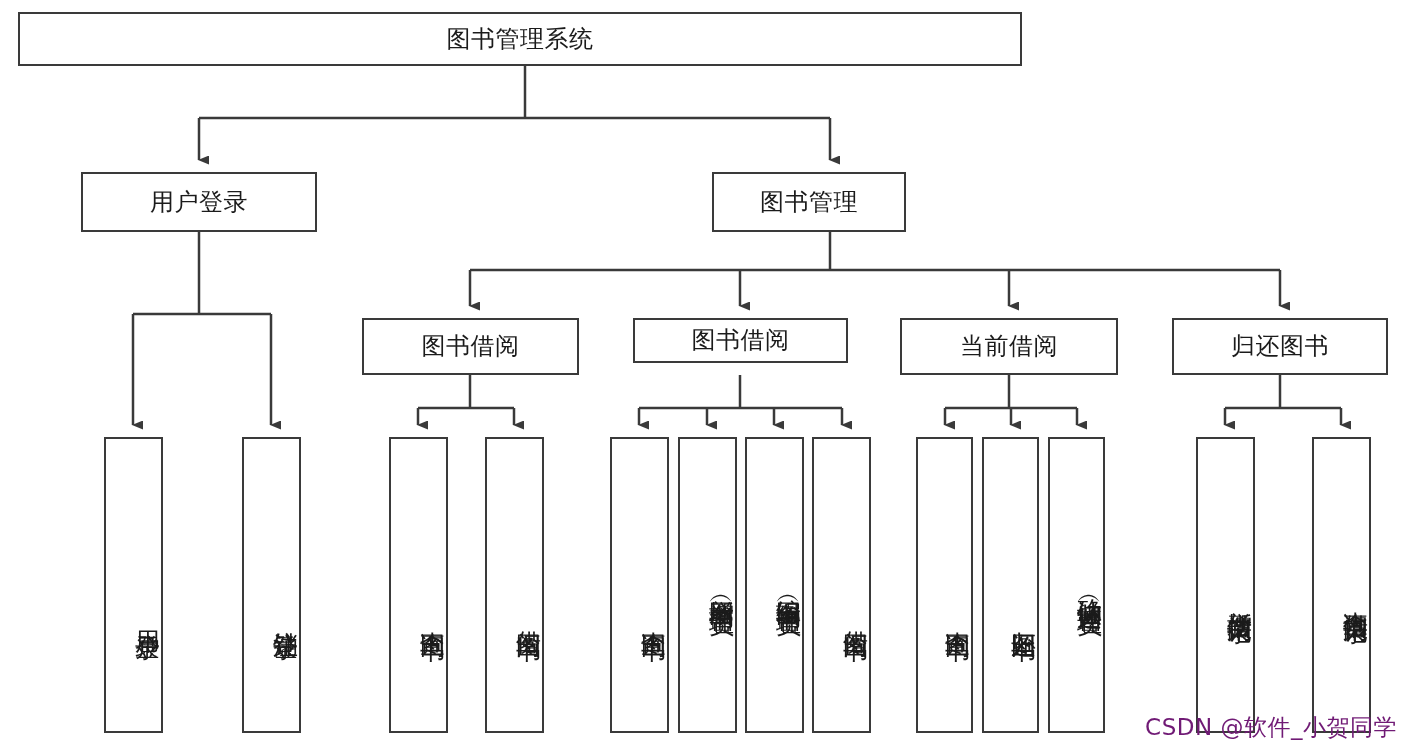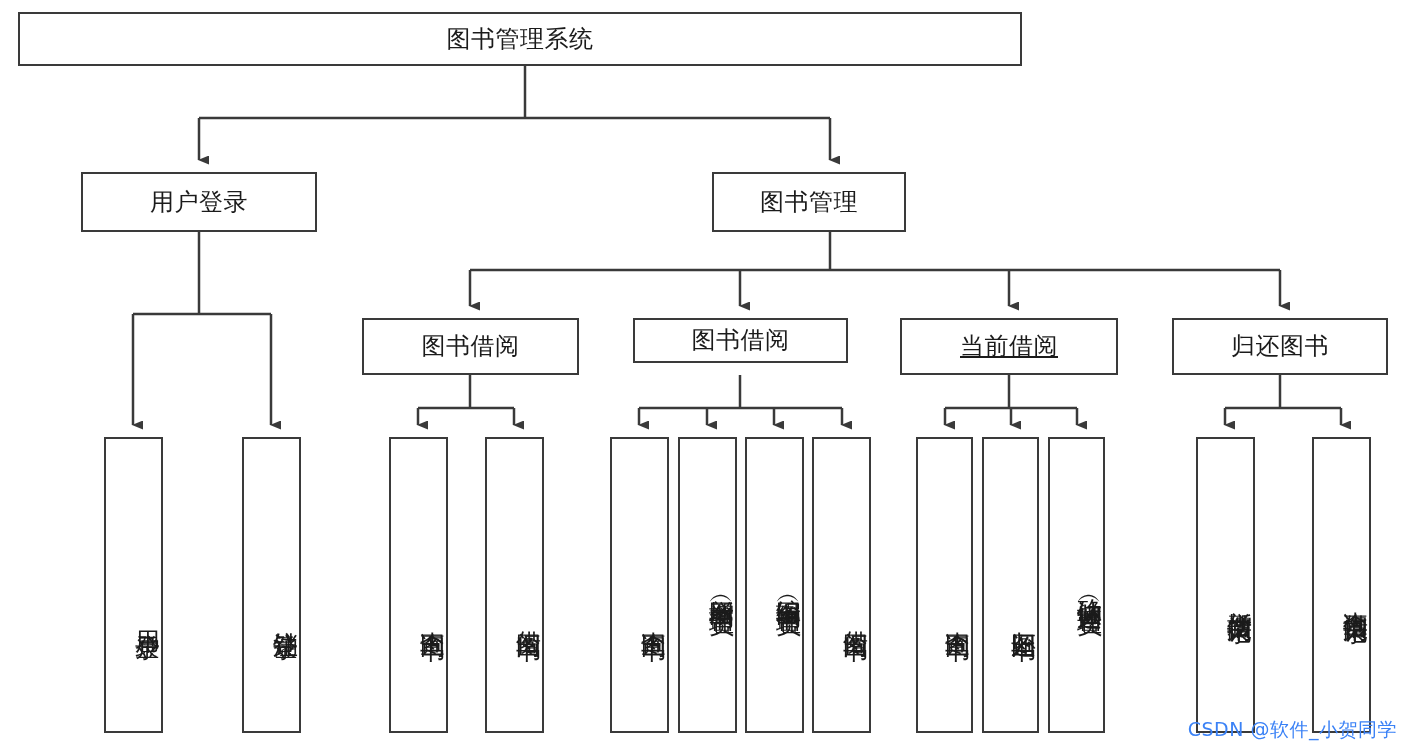--- a/index.html
+++ b/index.html
@@ -57,22 +57,22 @@
   .node-v.pad-top-mid {
     padding-top: 24px;
   }
   .label {
     display: block;
   }
   .watermark {
     position: absolute;
     right: 8px;
     bottom: 4px;
-    font-size: 19px;
-    color: #3b82f6;
+    font-size: 23px;
+    color: #701a75;
     letter-spacing: 0.5px;
     white-space: nowrap;
     z-index: 5;
   }
 </style>
 </head>
 <body>
 
 <div id="canvas">
 
@@ -138,21 +138,21 @@
   <div class="node node-h" style="left:712px; top:172px; width:194px; height:60px;">
     <span class="label">图书管理</span>
   </div>
 
   <div class="node node-h" style="left:362px; top:318px; width:217px; height:57px;">
     <span class="label">图书借阅</span>
   </div>
   <div class="node node-h" style="left:633px; top:318px; width:215px; height:45px;">
     <span class="label">图书借阅</span>
   </div>
-  <div class="node node-h" style="left:900px; top:318px; width:218px; height:57px;text-decoration:underline;">
+  <div class="node node-h" style="left:900px; top:318px; width:218px; height:57px;">
     <span class="label">当前借阅</span>
   </div>
   <div class="node node-h" style="left:1172px; top:318px; width:216px; height:57px;">
     <span class="label">归还图书</span>
   </div>
 
   <div class="node node-v pad-top-big" style="left:104px; top:437px; width:59px; height:296px;">
     <span class="label">用户登录</span>
   </div>
   <div class="node node-v pad-top-big" style="left:242px; top:437px; width:59px; height:296px;">

